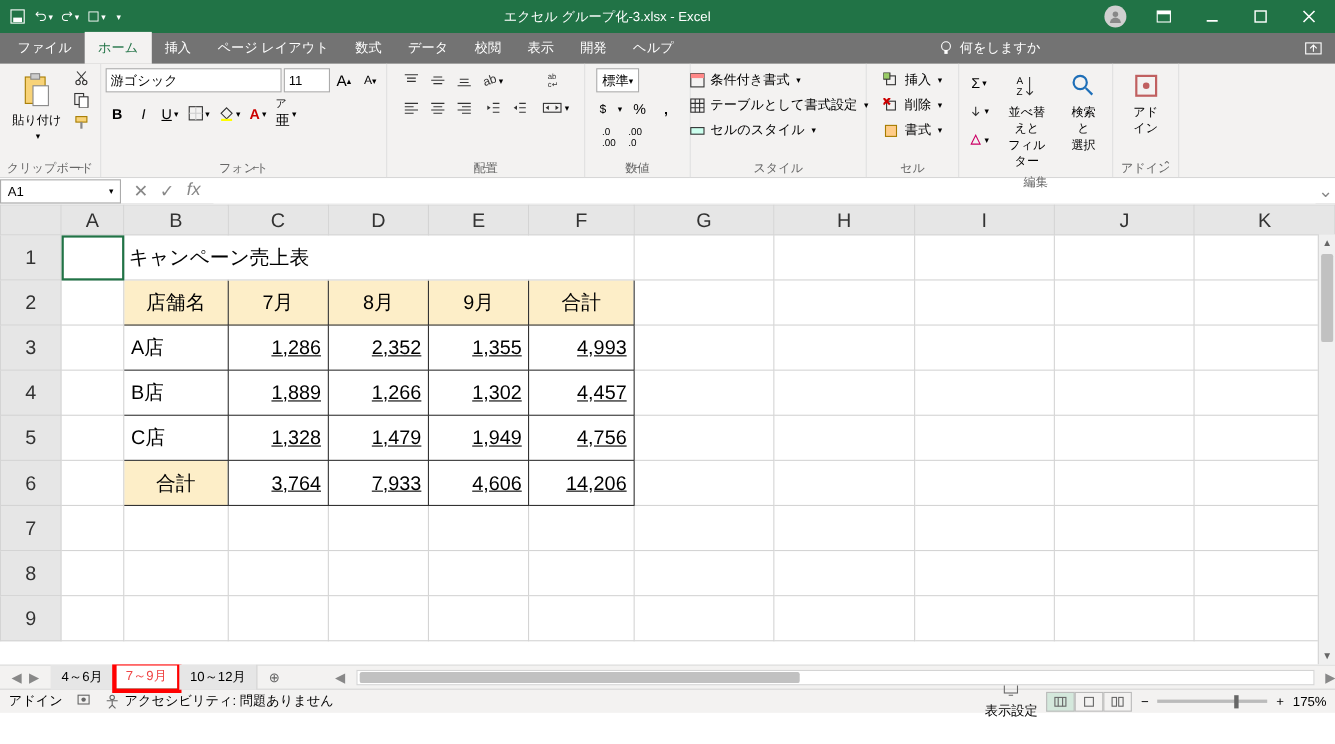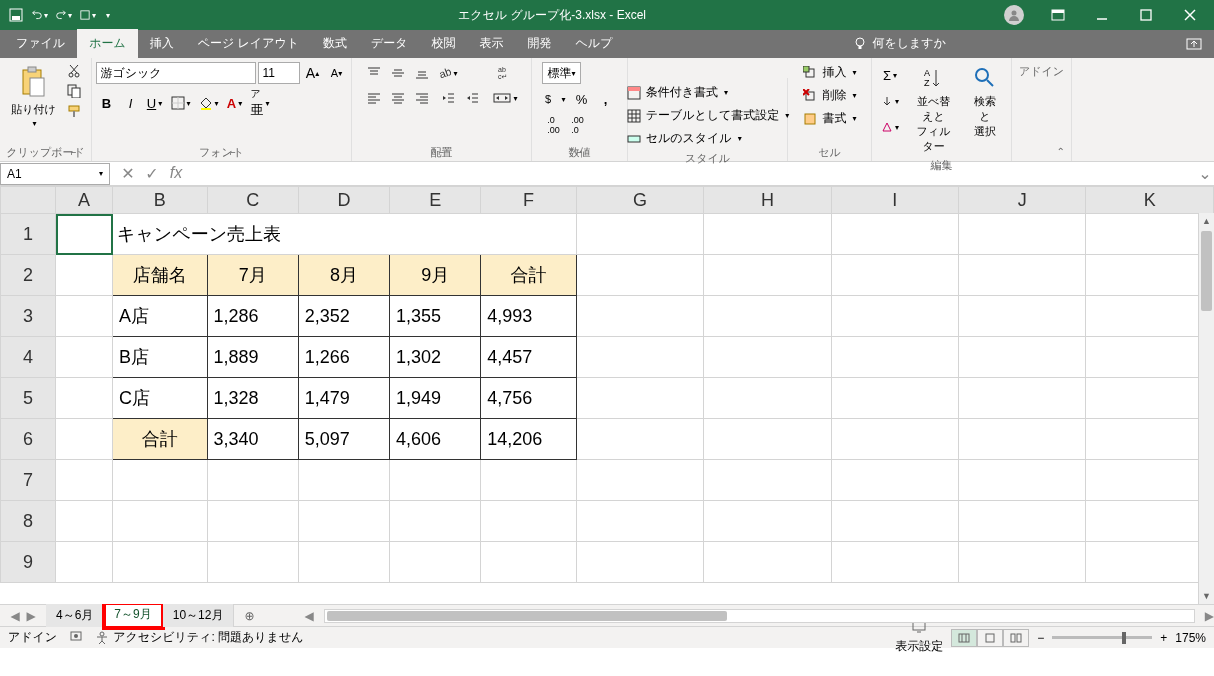--- a/index.html
+++ b/index.html
@@ -68,34 +68,34 @@
 
 
 .sheet-area { position: relative; height: 418px; overflow: hidden; background:#fff;}
 .grid { border-collapse: collapse; table-layout: fixed; }
 .grid td, .grid th { border: 1px solid #d4d4d4; font-size: 18px; }
 .corner { width: 56px; height: 27px; background: #e6e6e6; border:1px solid #d4d4d4;}
 .colhdr { height: 27px; background: #e6e6e6; text-align: center; font-weight: normal; color:#333; font-size:17px;}
 .rowhdr { width: 56px; background: #e6e6e6; text-align: center; font-weight: normal; color:#333; font-size:17px;}
 .cell { height: 41px; background: #fff; padding: 0 6px; }
 .th-beige { background: #fdeec8; text-align: center; border:1px solid #333 !important;}
-.data-cell { border:1px solid #333 !important;}
+.data-cell { text-align: right; border:1px solid #333 !important;text-decoration:underline;}
 .name-cell { text-align: left; border:1px solid #333 !important; padding-left:6px;}
 .title-cell { font-size: 20px; text-align:left; padding-left:4px;}
 .active-border { outline: 2px solid #217346; outline-offset:-2px;}
 .vscroll { position:absolute; right:0; top:27px; bottom:0; width:16px; background:#f0f0f0; border-left:1px solid #d4d4d4;}
 .vscroll-btn { height:16px; display:flex; align-items:center; justify-content:center; font-size:9px; color:#666;}
 .vscroll-thumb { position:absolute; left:2px; right:2px; top:18px; height:80px; background:#c1c1c1; border-radius:2px;}
 
 
 .sheet-tabs { height: 22px; background: #f3f2f1; border-top: 1px solid #d4d4d4; display: flex; align-items: center; font-size: 12px; }
 .st-nav { display: flex; gap: 2px; padding: 0 8px; color: #888; }
 .st-navbtn { width: 14px; text-align: center; cursor: pointer; }
 .stab { padding: 3px 10px; border-right: 1px solid #d4d4d4; background: #e6e6e6; cursor: pointer; }
-.stab.active { background: #fff; border-bottom: 2px solid #217346; color:#14532d;}
+.stab.active { background: #fff; border-bottom: 2px solid #217346; color:#ef4444;}
 .stab-add { padding: 3px 10px; color: #666; cursor: pointer; }
 .red-highlight { outline: 4px solid #ff0000; outline-offset: -2px; }
 .hscroll-track { flex:1; margin:0 10px; height:14px; background:#fff; border:1px solid #d4d4d4; position:relative;}
 .hscroll-thumb { position:absolute; left:2px; top:1px; bottom:1px; width:400px; background:#c1c1c1; border-radius:2px;}
 
 
 .statusbar { height: 22px; background: #f3f2f1; border-top: 1px solid #d4d4d4; display: flex; align-items: center; font-size: 12px; padding: 0 8px; gap: 12px; }
 .sb-right { margin-left: auto; display: flex; align-items: center; gap: 8px; }
 .view-btns { display: flex; }
 .view-btn { width: 26px; height: 18px; border: 1px solid #bbb; display: flex; align-items: center; justify-content: center; cursor: pointer; }
@@ -416,21 +416,21 @@
         <div class="fbtn" style="font-size:9px;">.0<br>.00</div>
         <div class="fbtn" style="font-size:9px;">.00<br>.0</div>
       </div>
     </div>
     <div class="rgroup-footer">
         <span class="rgroup-label">数値</span>
         <span class="dlg-launcher">⌐</span>
       </div>
   </div>
 
-  <div class="rgroup" style="width:160px;margin-top:20px;">
+  <div class="rgroup" style="width:160px;">
     <div class="rgroup-body" style="flex-direction:column; gap:2px;">
       <div class="style-item">
           <span class="style-ico">
             <svg width="14" height="14">
               <rect x="1" y="1" width="12" height="12" fill="none" stroke="#333"></rect>
               <rect x="1" y="1" width="12" height="4" fill="#f88"></rect>
             </svg>
           </span>
           <span>条件付き書式</span>
           <span class="dd-arrow">▾</span>
@@ -539,20 +539,32 @@
         <span class="big-btn-lbl" style="white-space:pre-line; text-align:center;">検索と
 選択</span>
       </div>
     </div>
     <div class="rgroup-footer">
         <span class="rgroup-label">編集</span>
       </div>
   </div>
 
   <div class="rgroup" style="width:60px; position:relative;">
+    <div class="rgroup-body">
+      <div class="big-btn">
+        <div class="big-btn-ico">
+            <svg width="24" height="24">
+              <rect x="3" y="3" width="18" height="18" fill="none" stroke="#c06060" stroke-width="2"></rect>
+              <circle cx="12" cy="12" r="3" fill="#c06060"></circle>
+            </svg>
+          </div>
+        <span class="big-btn-lbl" style="white-space:pre-line; text-align:center;">アド
+イン</span>
+      </div>
+    </div>
     <div class="rgroup-footer">
         <span class="rgroup-label">アドイン</span>
       </div>
     <span class="collapse-caret">⌃</span>
   </div>
 </div>
 
 <div class="formula-bar">
   <div class="name-box">
       <span>A1</span>
@@ -661,22 +673,22 @@
       <td class="cell"></td>
           <td class="cell"></td>
           <td class="cell"></td>
           <td class="cell"></td>
           <td class="cell"></td>
     </tr>
     <tr>
       <th class="rowhdr">6</th>
       <td class="cell"></td>
       <td class="cell th-beige">合計</td>
-      <td class="cell data-cell">3,340</td>
-      <td class="cell data-cell">5,097</td>
+      <td class="cell data-cell">3,764</td>
+      <td class="cell data-cell">7,933</td>
       <td class="cell data-cell">4,606</td>
       <td class="cell data-cell">14,206</td>
       <td class="cell"></td>
           <td class="cell"></td>
           <td class="cell"></td>
           <td class="cell"></td>
           <td class="cell"></td>
     </tr>
     <tr>
           <th class="rowhdr">7</th>

